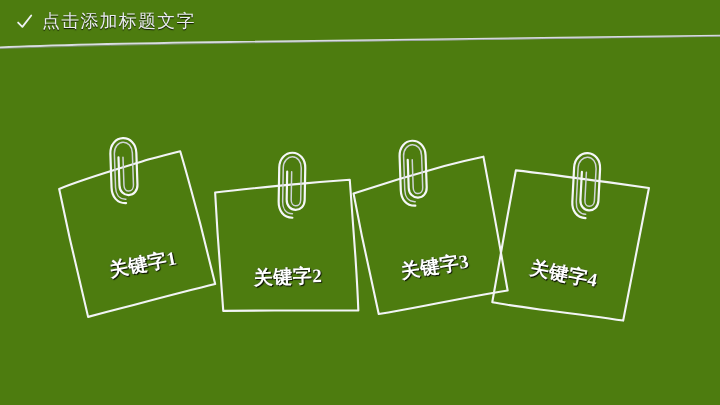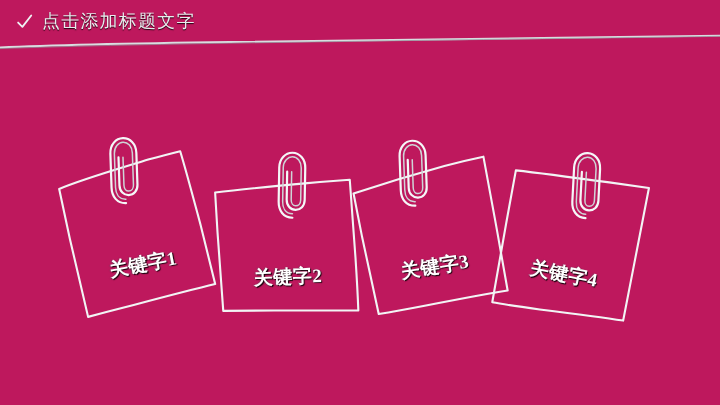--- a/index.html
+++ b/index.html
@@ -4,21 +4,21 @@
 <style>
   html, body {
     margin: 0;
     padding: 0;
     background: #14191c;
   }
   #slide {
     position: relative;
     width: 720px;
     height: 405px;
-    background: #be185d;
+    background: #4d7c0f;
     overflow: hidden;
     font-family: "Liberation Serif", "DejaVu Serif", serif;
   }
 
   
   #title-bar {
     position: absolute;
     left: 0;
     top: 0;
     width: 720px;

